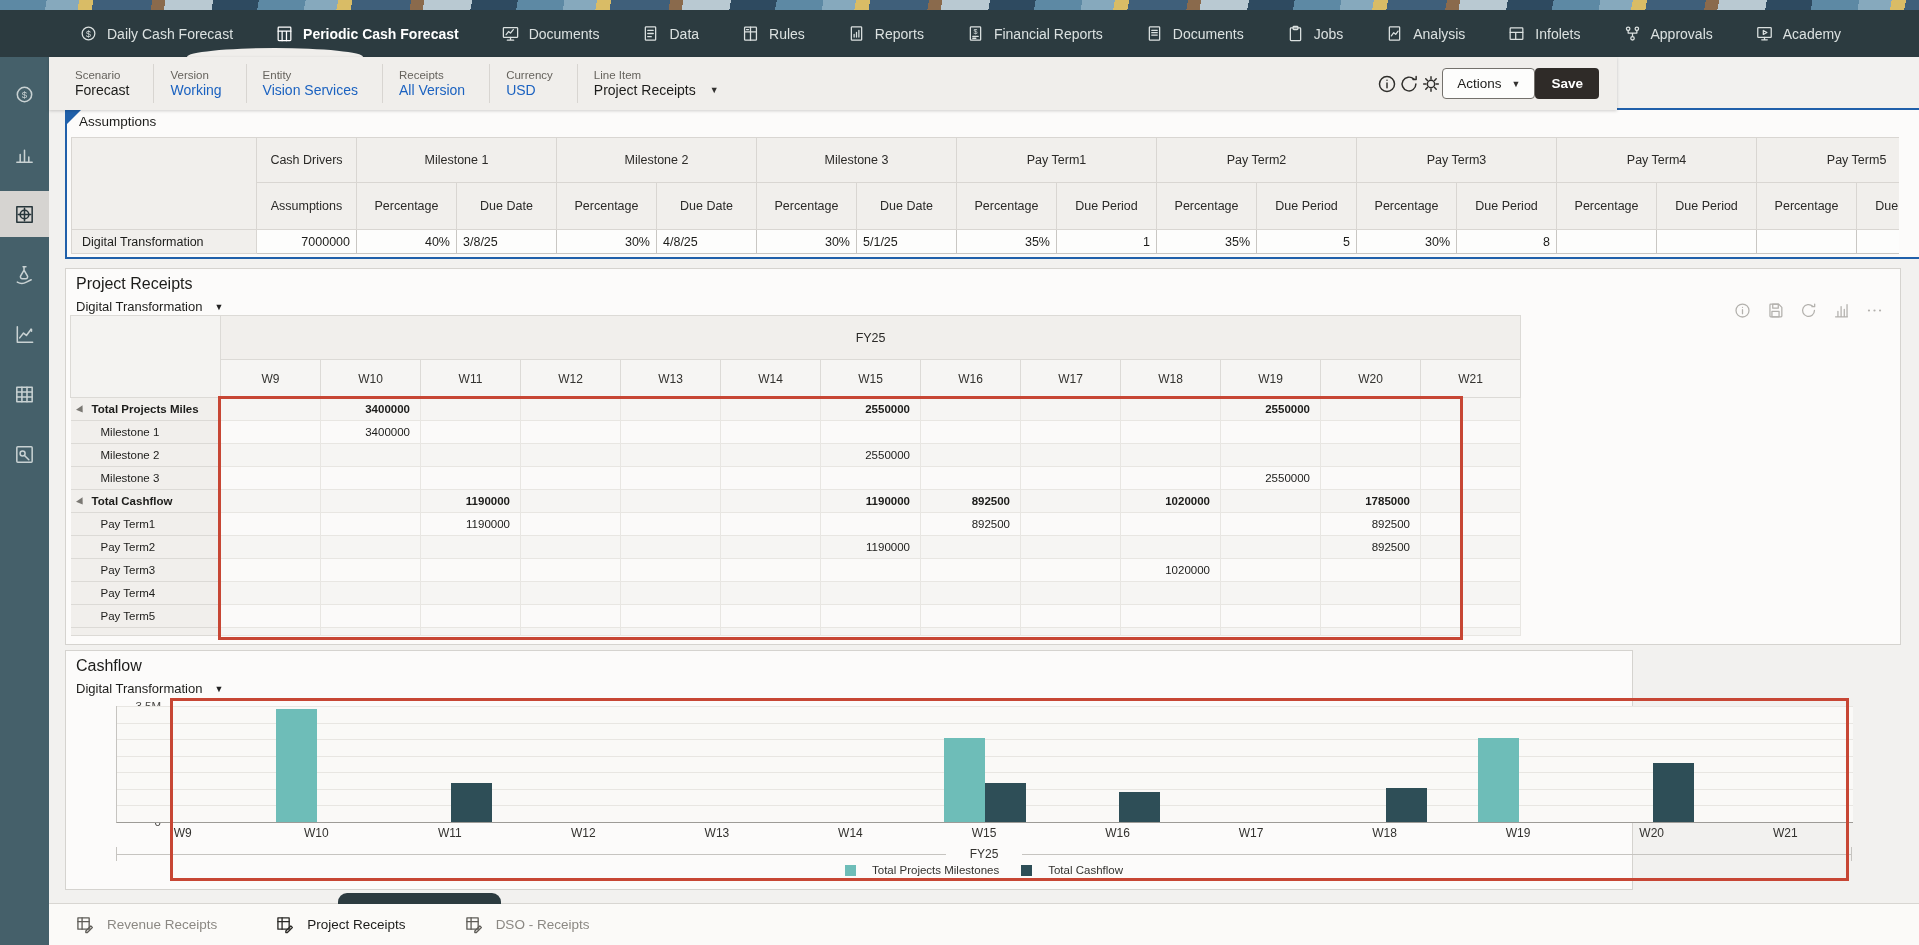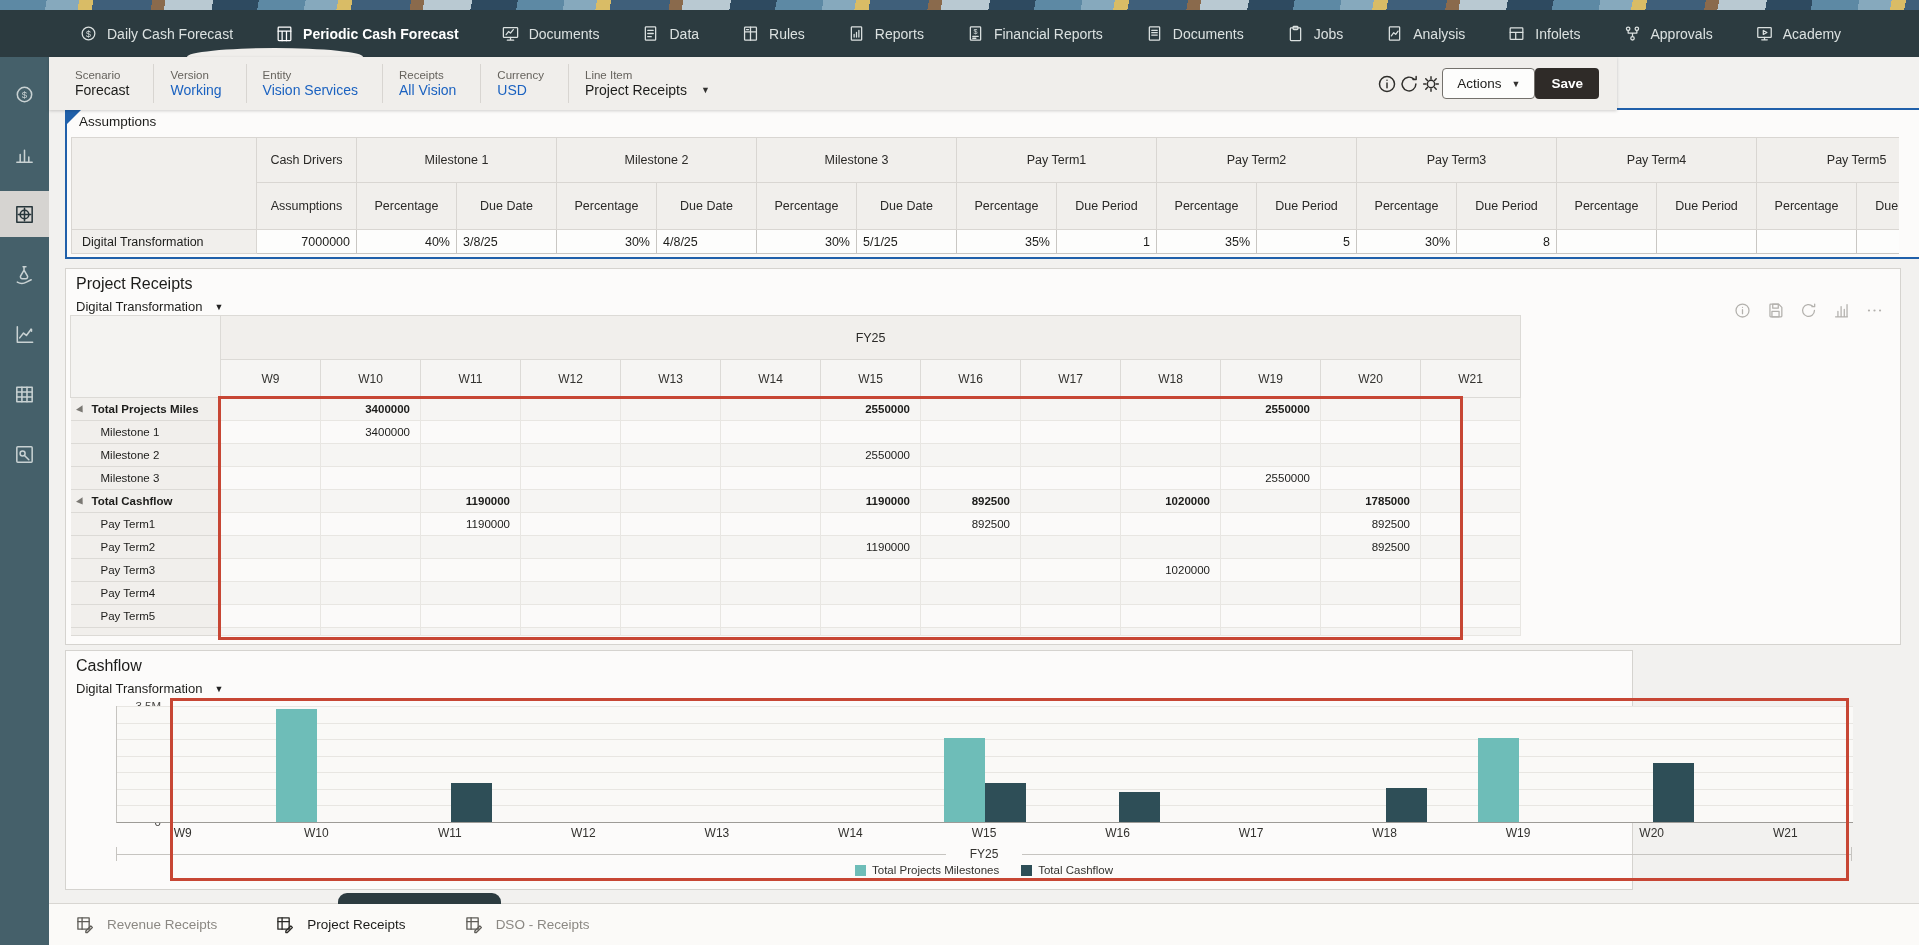--- a/index.html
+++ b/index.html
@@ -92,21 +92,21 @@
     text-align:right;width:45px;}
   .bar{position:absolute;bottom:0;width:41px;}
   .xlabs{position:absolute;left:50px;top:175px;width:1736px;height:16px;}
   .xlab{position:absolute;transform:translateX(-50%);font-size:12px;color:#33322f;}
   .xbracket{position:absolute;left:50px;top:196px;width:1736px;height:14px;}
   .xbracket .line{position:absolute;top:7px;height:1px;background:#c6c4c0;}
   .xbracket .tick{position:absolute;top:0px;width:1px;height:14px;background:#c6c4c0;}
   .fy-label{position:absolute;top:0;transform:translateX(-50%);font-size:12px;color:#33322f;background:transparent;padding:0 8px;}
   .legend{position:absolute;left:0;top:213px;width:1836px;display:flex;justify-content:center;gap:22px;
     font-size:11.5px;color:#33322f;}
-  .legend .li{display:flex;align-items:flex-end;gap:6px;}
+  .legend .li{display:flex;align-items:flex-end;gap:16px;}
   .legend .sw{width:11px;height:11px;display:inline-block;}
   
   .anno{position:absolute;border:3px solid #c74634;background:transparent;z-index:40;pointer-events:none;}
   .anno-grid{left:218px;top:396px;width:1239px;height:238px;}
   .anno-chart{left:170px;top:698px;width:1673px;height:177px;}
   
   .bottom-bar{position:absolute;left:49px;top:903px;width:1870px;height:42px;background:#fbfaf8;
     border-top:1px solid #d8d6d2;display:flex;align-items:center;padding-left:26px;box-sizing:border-box;}
   .btab{display:flex;align-items:center;gap:12px;margin-right:58px;font-size:13.5px;color:#8b8883;cursor:pointer;}
   .btab .ic{width:20px;height:20px;display:flex;color:#5f5d58;}
@@ -315,21 +315,21 @@
     <div class="pov-item">
       <span class="pov-label">Version</span>
       <span class="pov-value link">Working</span>
     </div>
     <div class="pov-item">
       <span class="pov-label">Entity</span>
       <span class="pov-value link">Vision Services</span>
     </div>
     <div class="pov-item">
       <span class="pov-label">Receipts</span>
-      <span class="pov-value link">All Vision</span>
+      <span class="pov-value link">All Version</span>
     </div>
     <div class="pov-item">
       <span class="pov-label">Currency</span>
       <span class="pov-value link">USD</span>
     </div>
     <div class="pov-item no-border">
       <span class="pov-label">Line Item</span>
       <span class="pov-value">Project Receipts<span class="pov-caret">▼</span></span>
     </div>
     <div class="pov-right">

